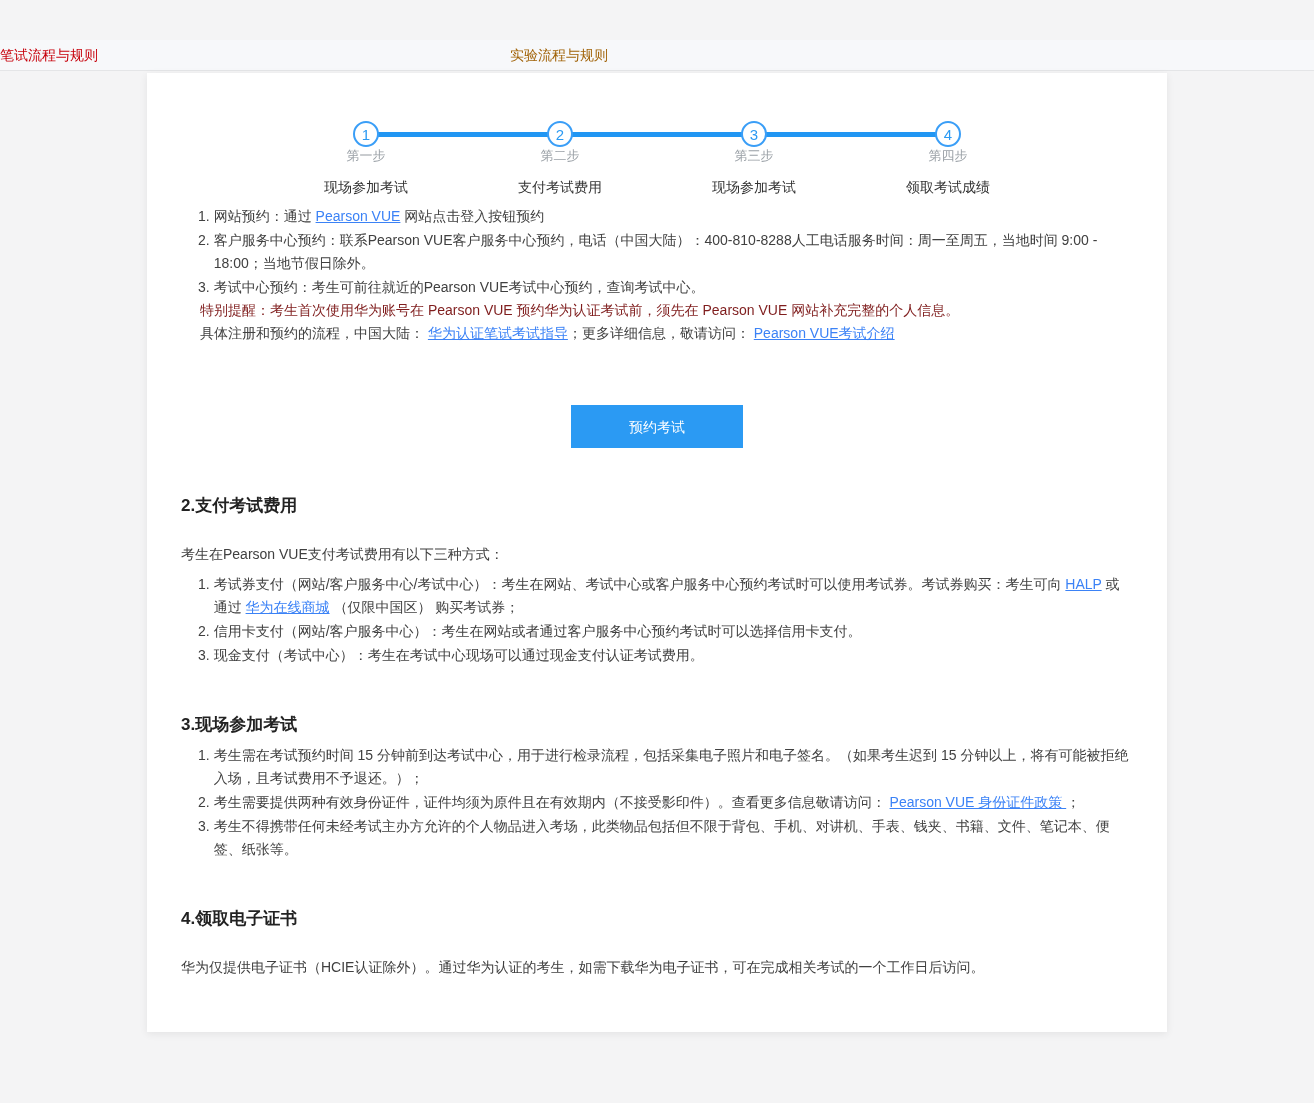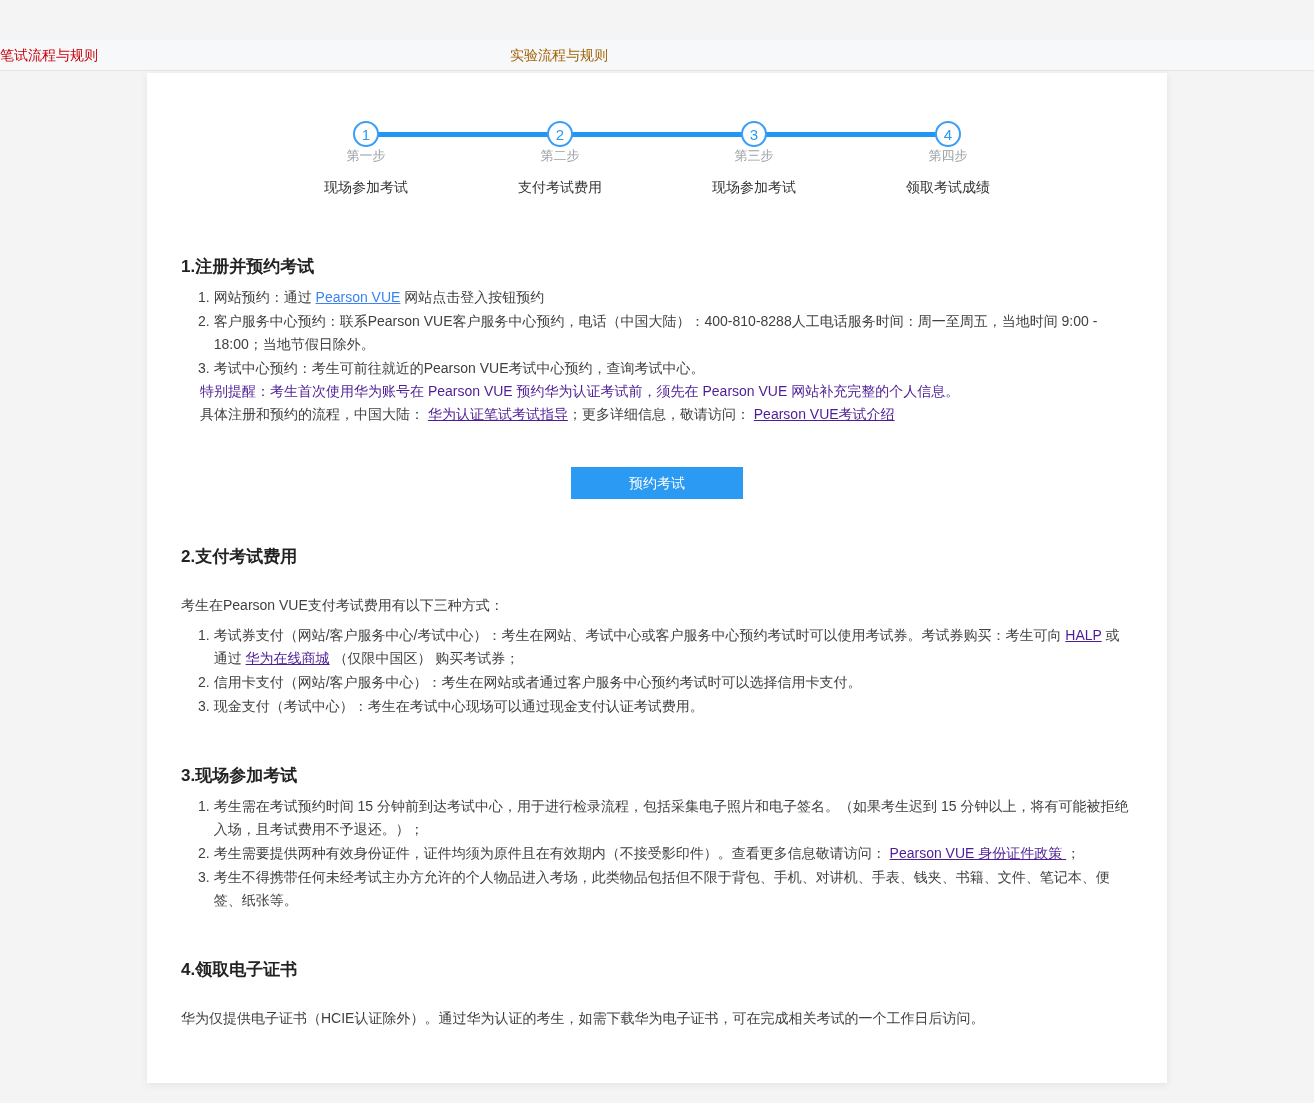--- a/index.html
+++ b/index.html
@@ -48,29 +48,29 @@
   .section h2 {
     margin:46px 0 0; font-size:17px; font-weight:700; color:#222;
   }
   .section.first h2 { margin-top:58px; }
   .section .intro { margin:26px 0 0; font-size:14px; line-height:22px; color:#404040; }
   .olist { margin-top:8px; }
   .oli { display:flex; padding-left:17px; font-size:14px; line-height:23px; margin-top:1px; }
   .oli .no { flex:none; margin-right:4px; }
   .oli .li-text { flex:1; }
   .note { padding-left:19px; font-size:14px; line-height:23px; }
-  .note.red { color:#4c1d95; }
+  .note.red { color:#7f1d1d; }
   .note.normal { color:#404040; }
   a.lnk { text-decoration:underline; cursor:pointer; }
   a.lnk.blue { color:#3b82f6; }
-  a.lnk.red  { color:#4c1d95; }
+  a.lnk.red  { color:#3b82f6; }
   
   .btn {
-    display:block; margin:41px auto 0;
-    height:32px; border:none; cursor:pointer;
+    display:block; margin:60px auto 0;
+    height:43px; border:none; cursor:pointer;
     background:#2b9af3; color:#fff; font-size:14px;
     font-family:inherit; line-height:32px; padding:0;
   }
   .btn.book { width:172px; }
 </style>
 </head>
 <body>
 
 <div class="topbar">
   <span class="tab active">笔试流程与规则</span>
@@ -99,21 +99,20 @@
         </div>
         <div class="step">
           <div class="step-circle">4</div>
           <div class="step-label">第四步</div>
           <div class="step-name">领取考试成绩</div>
         </div>
       </div>
   </div>
 
   <div class="section first">
-    <h2>1.注册并预约考试</h2>
     <div class="olist">
         <div class="oli">
           <span class="no">1.</span>
           <span class="li-text"><span>网站预约：通过 </span><a class="lnk blue" href="javascript:void(0)">Pearson VUE</a><span> 网站点击登入按钮预约</span></span>
         </div>
         <div class="oli">
           <span class="no">2.</span>
           <span class="li-text"><span>客户服务中心预约：联系Pearson VUE客户服务中心预约，电话（中国大陆）：400-810-8288人工电话服务时间：周一至周五，当地时间 9:00 - 18:00；当地节假日除外。</span></span>
         </div>
         <div class="oli">

